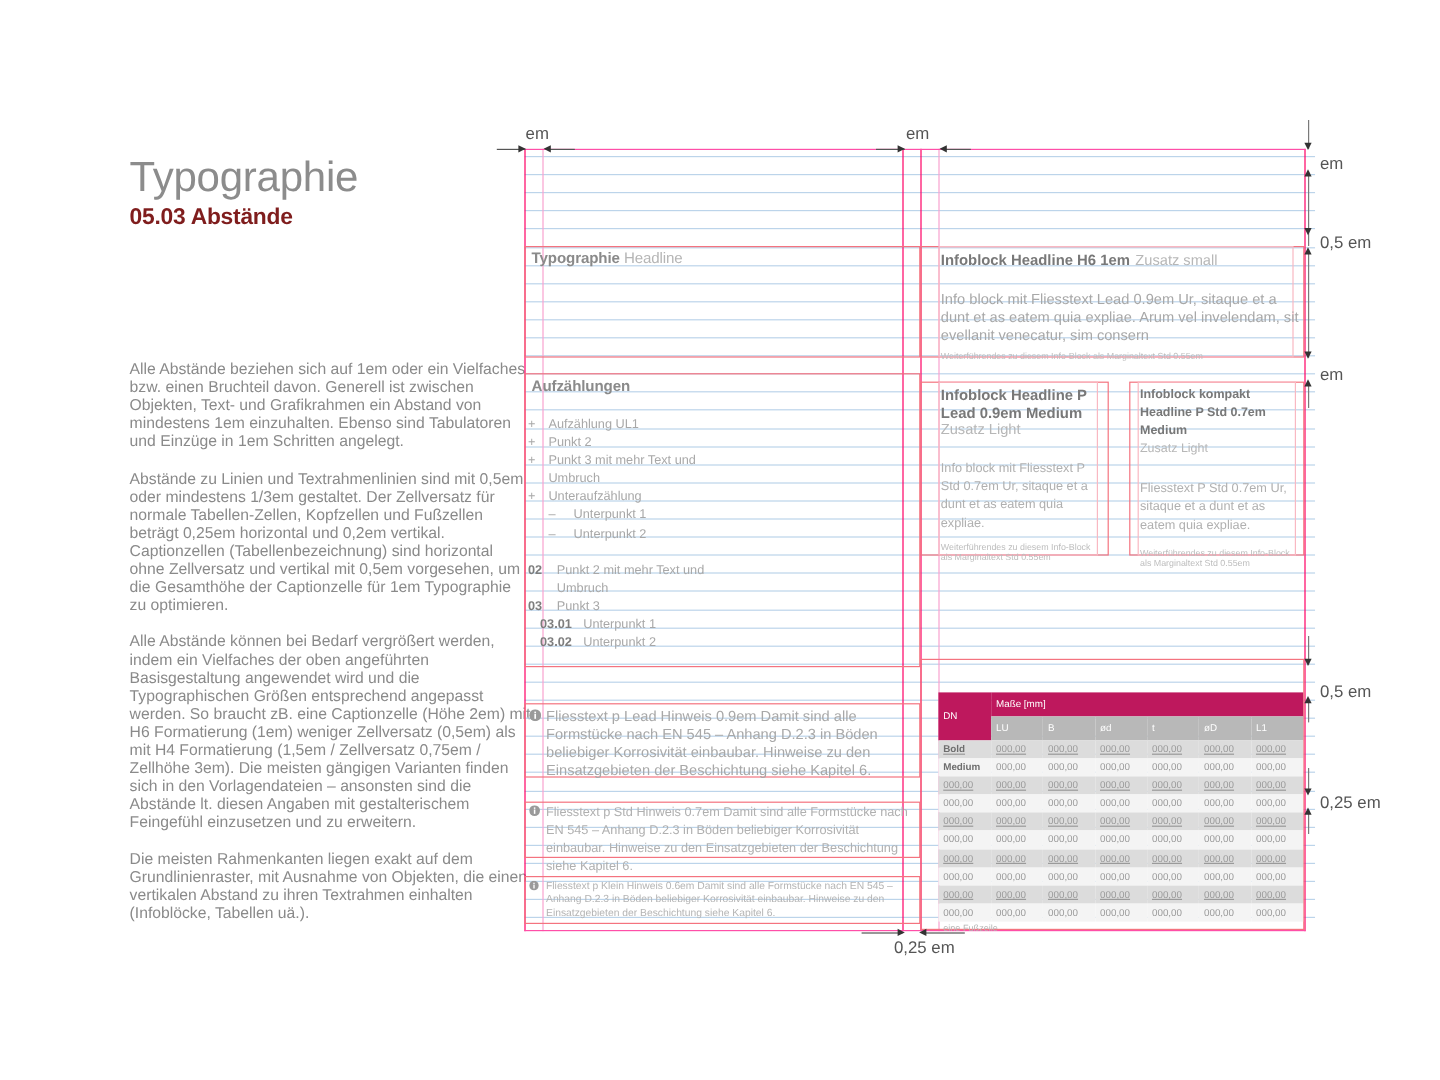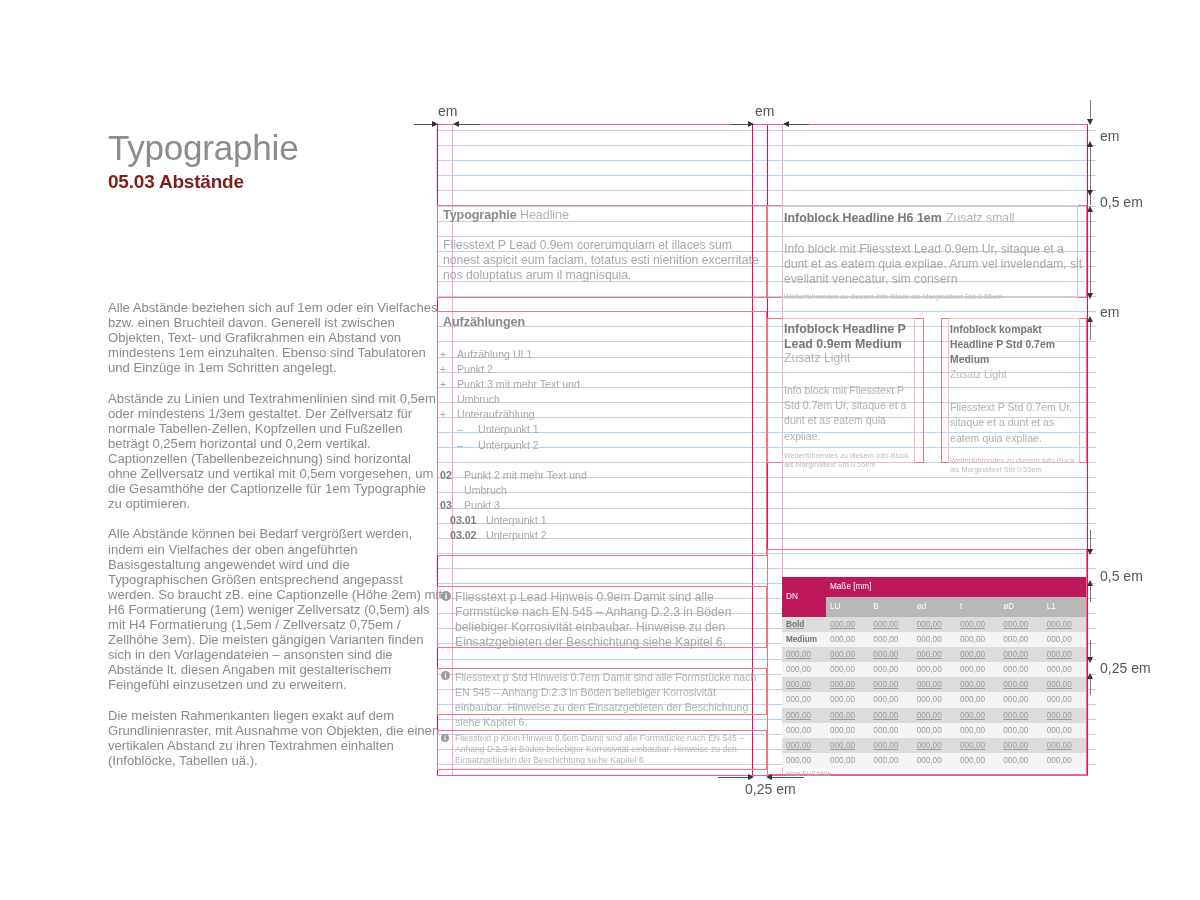--- a/index.html
+++ b/index.html
@@ -156,21 +156,20 @@
   <div class="mag" style="left:1087px;top:124px;height:652px;"></div>
   <div class="magH" style="left:437px;top:124px;width:651px;"></div>
   <div class="magH" style="left:437px;top:775px;width:651px;"></div>
 
   <div class="frame" style="left:437px;top:205px;height:93px;width:330px;"></div>
   <div class="spec" style="left:443px;top:208px;width:318px;">
     <div class="h-head">
       <span>Typographie</span>
       <span class="light">Headline</span>
     </div>
-    <div class="p-lead" style="margin-top:16px;">Fliesstext P Lead 0.9em corerumquiam et illaces sum nonest aspicit eum faciam, totatus esti nienition excerritate nos doluptatus arum il magnisquia.</div>
   </div>
 
   <div class="frame" style="left:437px;top:311px;height:245px;width:330px;"></div>
   <div class="spec" style="left:443px;top:315px;width:318px;">
     <div class="h-head">Aufzählungen</div>
   </div>
 
   <div class="spec" style="left:440px;top:347px;width:322px;">
     <div class="ul-row">
         <span class="bullet">+</span>

